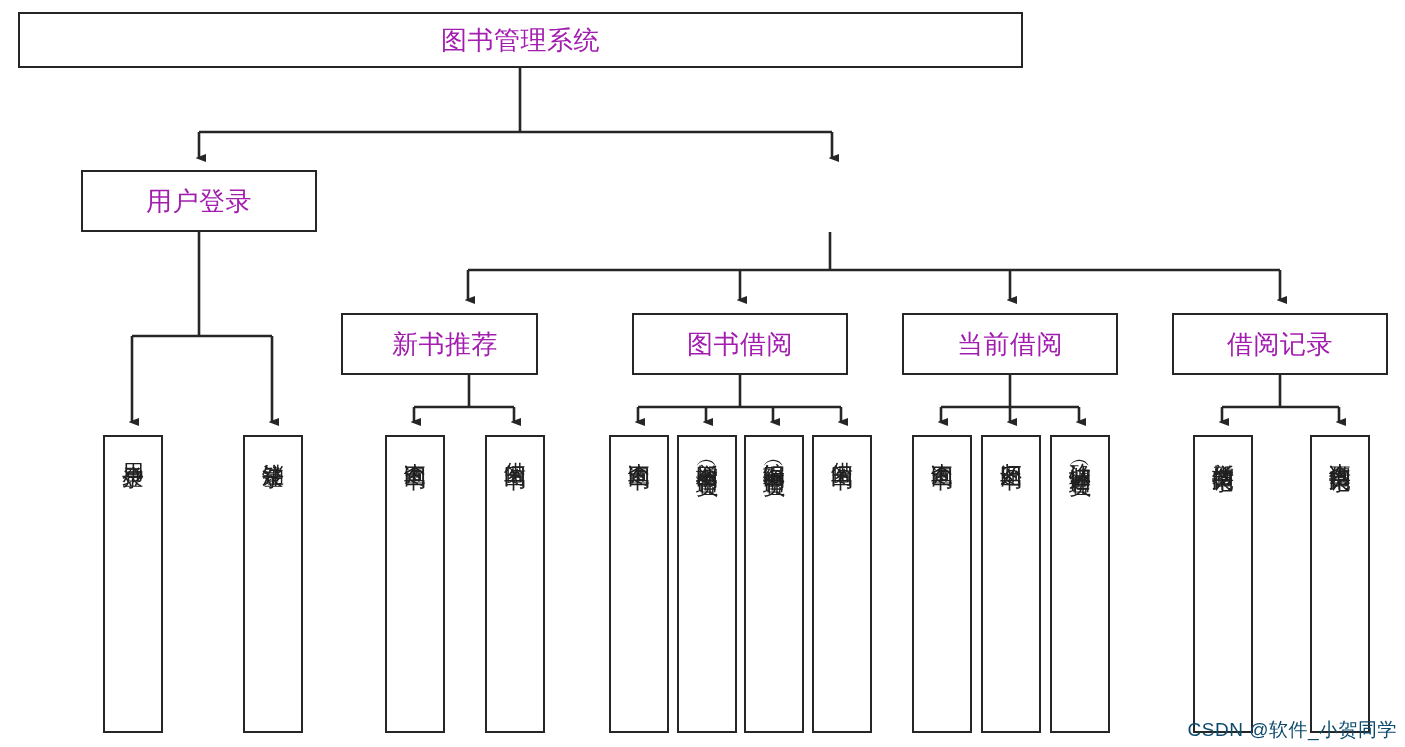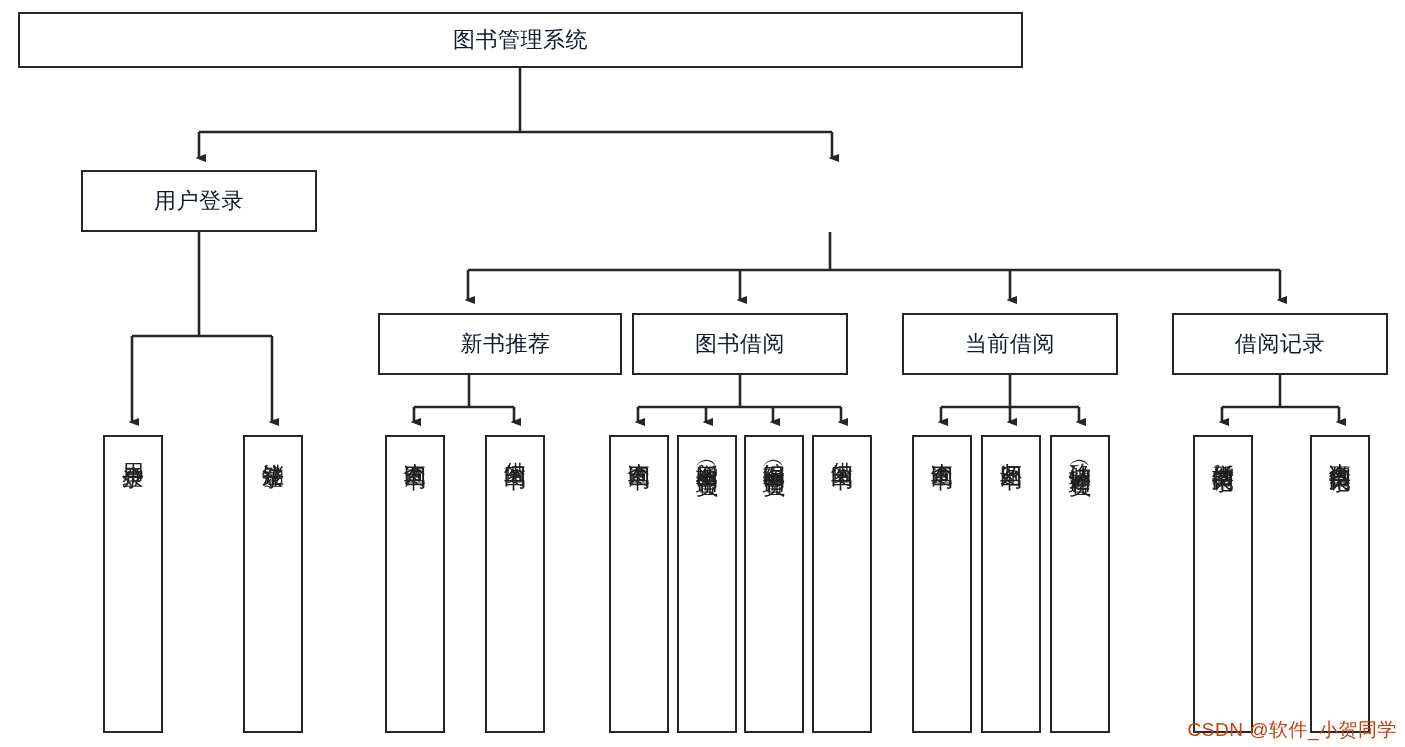--- a/index.html
+++ b/index.html
@@ -25,23 +25,23 @@
     position:absolute;
     box-sizing:border-box;
     background:#ffffff;
     border:2px solid #262626;
     display:flex;
     align-items:center;
     justify-content:center;
     text-align:center;
   }
   .node .lbl{
-    font-size:22px;
+    font-size:26px;
     line-height:1.25;
-    color:#0f172a;
+    color:#a21caf;
     letter-spacing:0.5px;
     white-space:nowrap;
   }
   
   .leaf{
     align-items:flex-start;
     justify-content:center;
     padding-top:8px;
   }
   .leaf .lbl{
@@ -51,21 +51,21 @@
     line-height:1.18;
     letter-spacing:2px;
     white-space:nowrap;
     color:#202020;
   }
   .watermark{
     position:absolute;
     right:8px;
     bottom:4px;
     font-size:19px;
-    color:#c2410c;
+    color:#0c4a6e;
     white-space:nowrap;
     letter-spacing:0.5px;
   }
 </style>
 </head>
 <body>
 
 <div id="stage">
 
   <svg class="wires" viewBox="0 0 1405 747" xmlns="http://www.w3.org/2000/svg">
@@ -119,21 +119,21 @@
   </svg>
 
   <div class="node" style="left:18px;top:12px;width:1005px;height:56px;">
     <span class="lbl">图书管理系统</span>
   </div>
 
   <div class="node" style="left:81px;top:170px;width:236px;height:62px;">
     <span class="lbl">用户登录</span>
   </div>
 
-  <div class="node" style="left:378px;top:313px;width:244px;height:62px;padding-left:11px;">
+  <div class="node" style="left:341px;top:313px;width:197px;height:62px;padding-left:11px;">
     <span class="lbl">新书推荐</span>
   </div>
   <div class="node" style="left:632px;top:313px;width:216px;height:62px;">
     <span class="lbl">图书借阅</span>
   </div>
   <div class="node" style="left:902px;top:313px;width:216px;height:62px;">
     <span class="lbl">当前借阅</span>
   </div>
   <div class="node" style="left:1172px;top:313px;width:216px;height:62px;text-align:right;">
     <span class="lbl">借阅记录</span>

